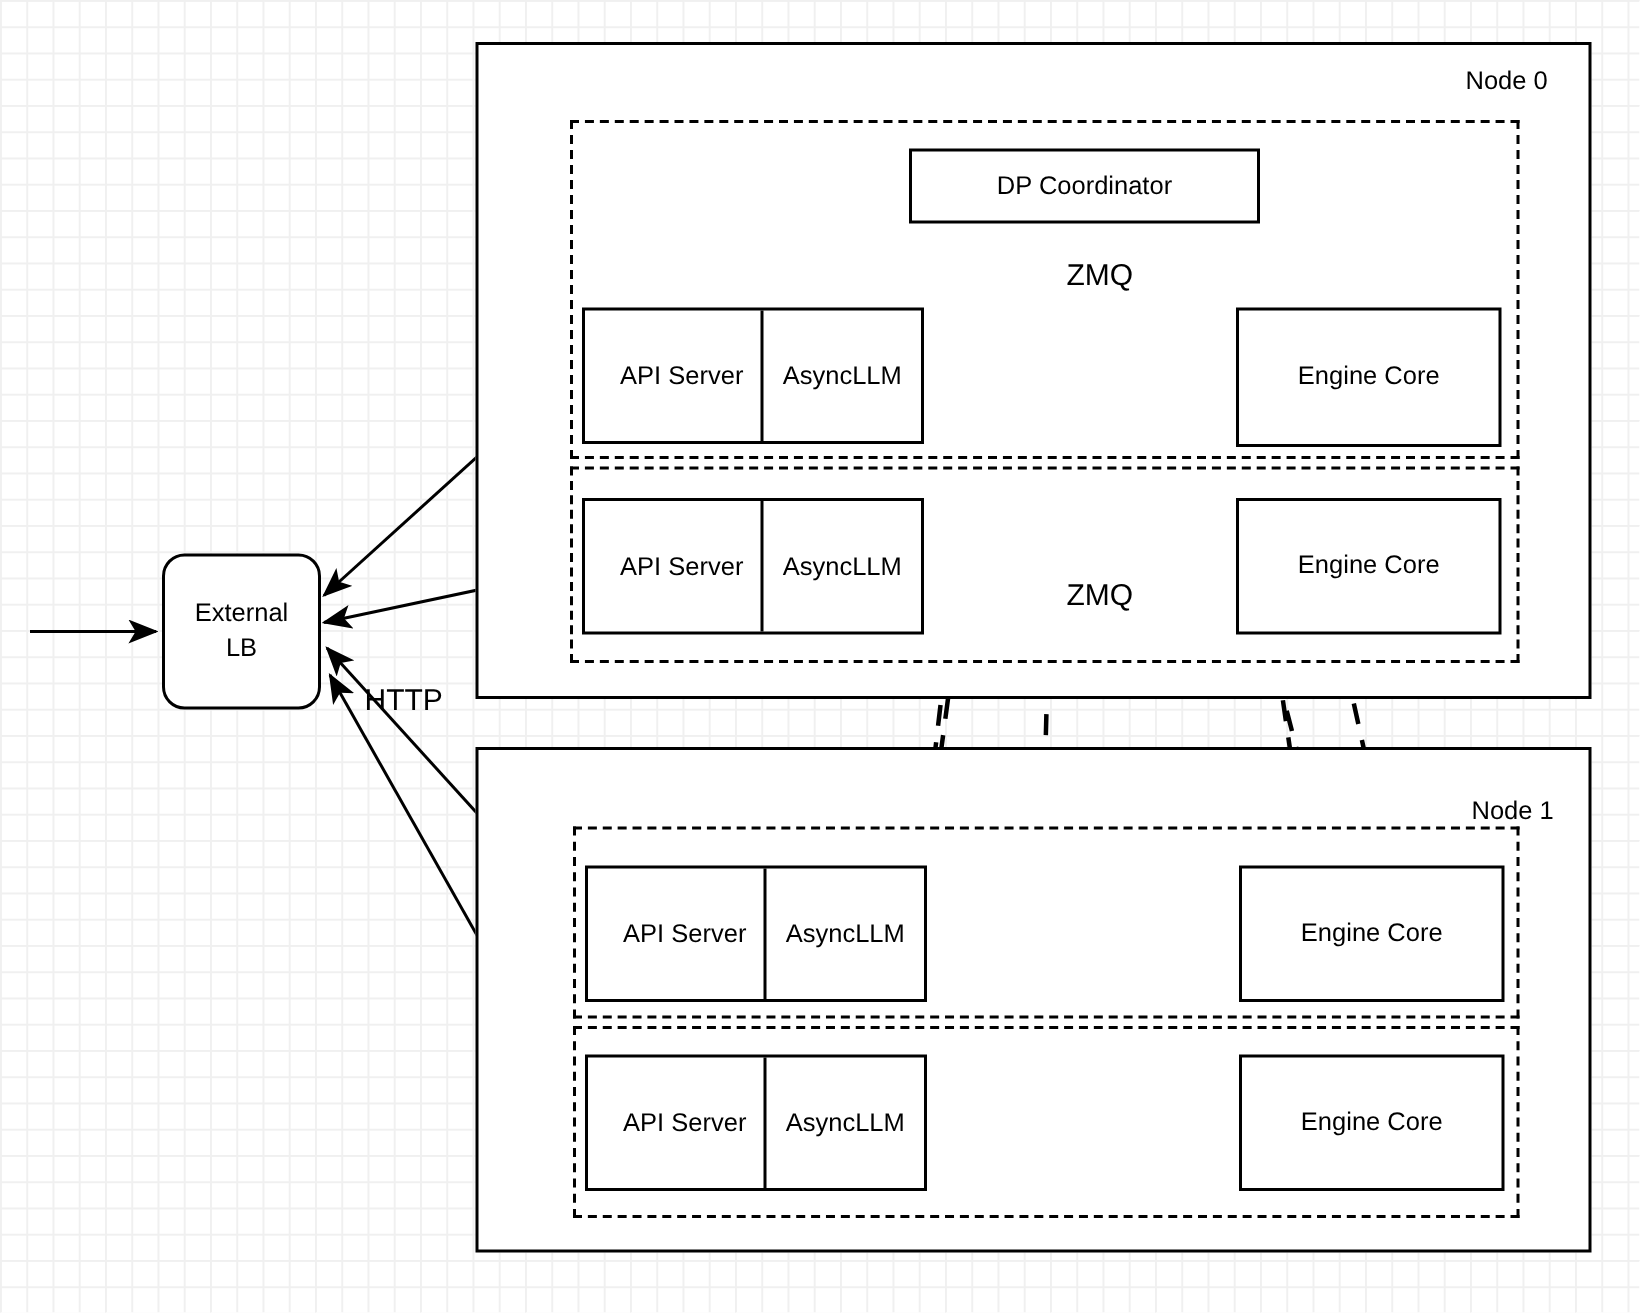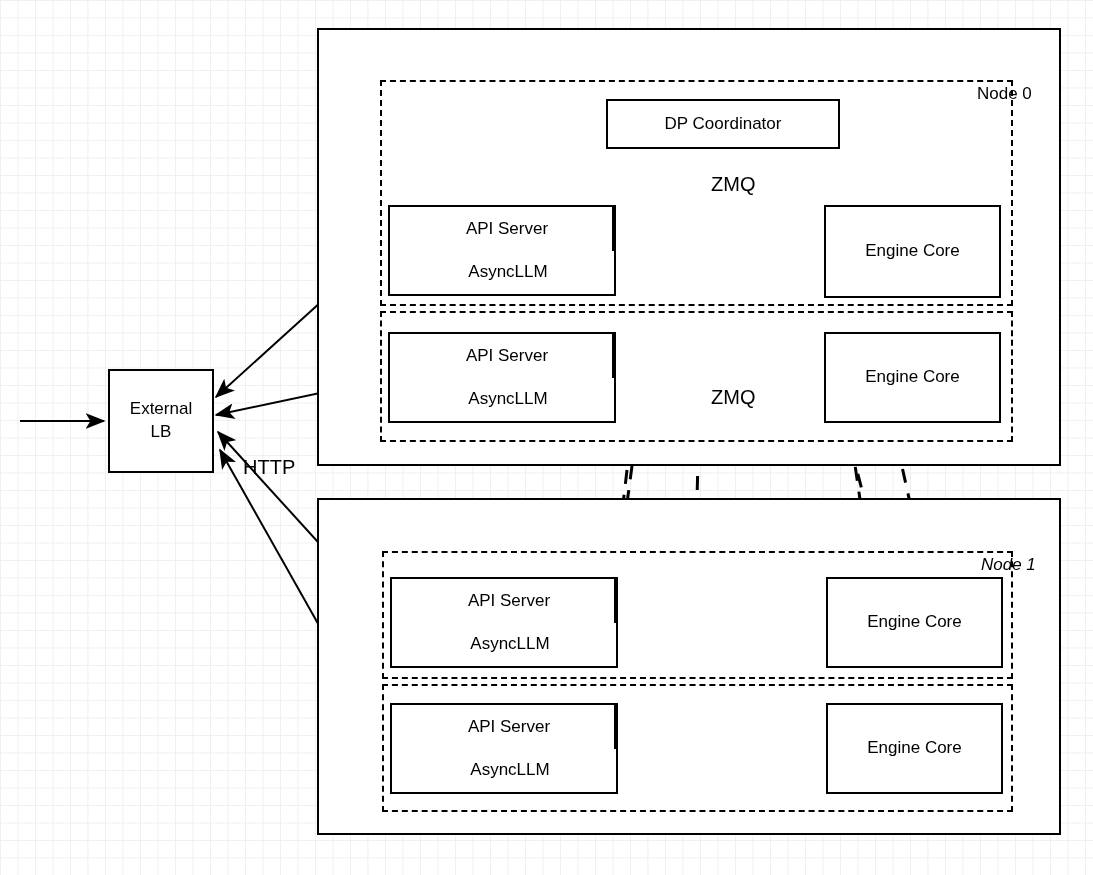--- a/index.html
+++ b/index.html
@@ -35,35 +35,34 @@
     position: absolute;
     box-sizing: border-box;
     border: 2px solid #000000;
     background: #ffffff;
   }
   .node-label {
     position: absolute;
     font-size: 17px;
     color: #000000;
     white-space: nowrap;
-    margin-top: 40px;
   }
   .dashed-group {
     position: absolute;
     box-sizing: border-box;
     border: 2px dashed #000000;
     background: transparent;
   }
   .unit-box {
     position: absolute;
     box-sizing: border-box;
     border: 2px solid #000000;
     background: #ffffff;
     display: flex;
-    flex-direction: column;
+    flex-direction: row;
     padding-left: 12px;
   }
   .unit-half {
     flex: 1 1 50%;
     display: flex;
     align-items: center;
     justify-content: center;
     font-size: 17px;
     color: #000000;
     white-space: nowrap;
@@ -192,21 +191,21 @@
       <line x1="662" y1="172" x2="600" y2="700" stroke="#000" stroke-width="3" stroke-dasharray="14,11" marker-end="url(#ah)"></line>
     </g>
     <g>
       <line x1="812" y1="170" x2="870" y2="568" stroke="#000" stroke-width="3" stroke-dasharray="14,11" marker-end="url(#ah)"></line>
     </g>
     <g>
       <line x1="838" y1="176" x2="953" y2="698" stroke="#000" stroke-width="3" stroke-dasharray="14,11" marker-end="url(#ah)"></line>
     </g>
   </svg>
 
-  <div class="plain-box" style="left:108px; top:369px; width:106px; height:104px; flex-direction:column;">
+  <div class="plain-box" style="left:108px; top:369px; width:106px; height:104px; flex-direction:column;border-radius:15px;">
     <span>External</span>
     <span>LB</span>
   </div>
   <div class="edge-label" style="left:243px; top:430px;margin-top:26px;">HTTP</div>
 
   <div class="node-box" style="left:317px; top:28px; width:744px; height:438px;"></div>
   <div class="node-label" style="left:977px; top:44px;">Node 0</div>
 
   <div class="plain-box" style="left:606px; top:99px; width:234px; height:50px;">DP Coordinator</div>
 
@@ -220,21 +219,21 @@
 
   <div class="dashed-group" style="left:380px; top:311px; width:633px; height:131px;"></div>
   <div class="unit-box" style="left:388px; top:332px; width:228px; height:91px;">
     <span class="unit-half left">API Server</span>
     <span class="unit-half">AsyncLLM</span>
   </div>
   <div class="plain-box" style="left:824px; top:332px; width:177px; height:91px;">Engine Core</div>
   <div class="edge-label" style="left:711px; top:386px;">ZMQ</div>
 
   <div class="node-box" style="left:317px; top:498px; width:744px; height:337px;"></div>
-  <div class="node-label" style="left:981px; top:515px;font-style:italic;">Node 1</div>
+  <div class="node-label" style="left:981px; top:531px;">Node 1</div>
 
   <div class="dashed-group" style="left:382px; top:551px; width:631px; height:128px;"></div>
   <div class="unit-box" style="left:390px; top:577px; width:228px; height:91px;">
     <span class="unit-half left">API Server</span>
     <span class="unit-half">AsyncLLM</span>
   </div>
   <div class="plain-box" style="left:826px; top:577px; width:177px; height:91px;">Engine Core</div>
 
   <div class="dashed-group" style="left:382px; top:684px; width:631px; height:128px;"></div>
   <div class="unit-box" style="left:390px; top:703px; width:228px; height:91px;">

